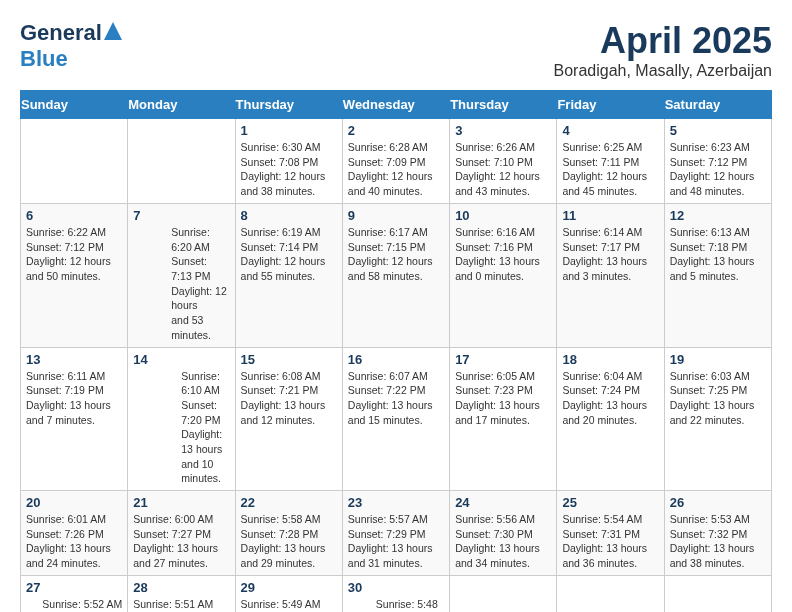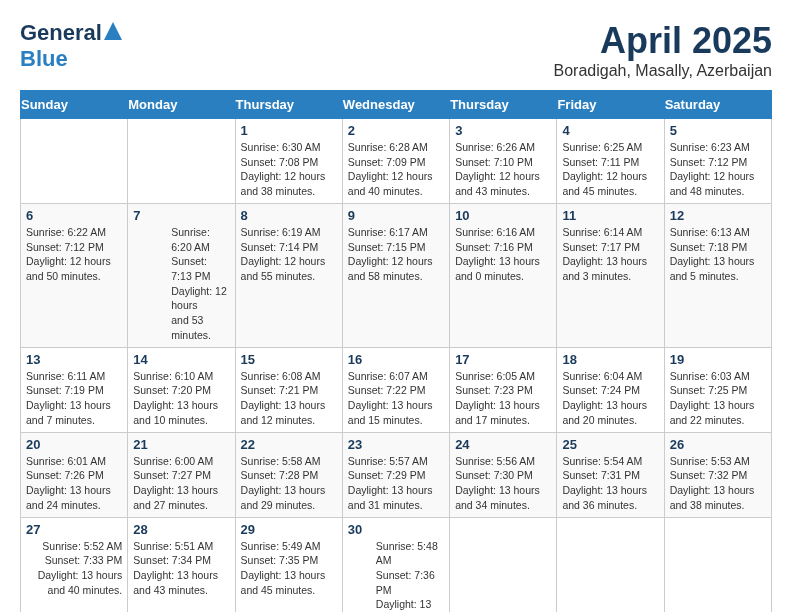--- a/index.html
+++ b/index.html
@@ -212,21 +212,21 @@
       <tr>
         <td>
           <div class="day-num">13</div>
           <div class="day-info" style="white-space: pre-line;">Sunrise: 6:11 AM
 Sunset: 7:19 PM
 Daylight: 13 hours
 and 7 minutes.</div>
         </td>
         <td>
           <div class="day-num">14</div>
-          <div class="day-info" style="white-space: pre-line;">Sunrise: 6:10 AM
+          <div class="day-info" style="white-space: pre-line; margin-left: 48px;">Sunrise: 6:10 AM
 Sunset: 7:20 PM
 Daylight: 13 hours
 and 10 minutes.</div>
         </td>
         <td>
           <div class="day-num">15</div>
           <div class="day-info" style="white-space: pre-line;">Sunrise: 6:08 AM
 Sunset: 7:21 PM
 Daylight: 13 hours
 and 12 minutes.</div>

